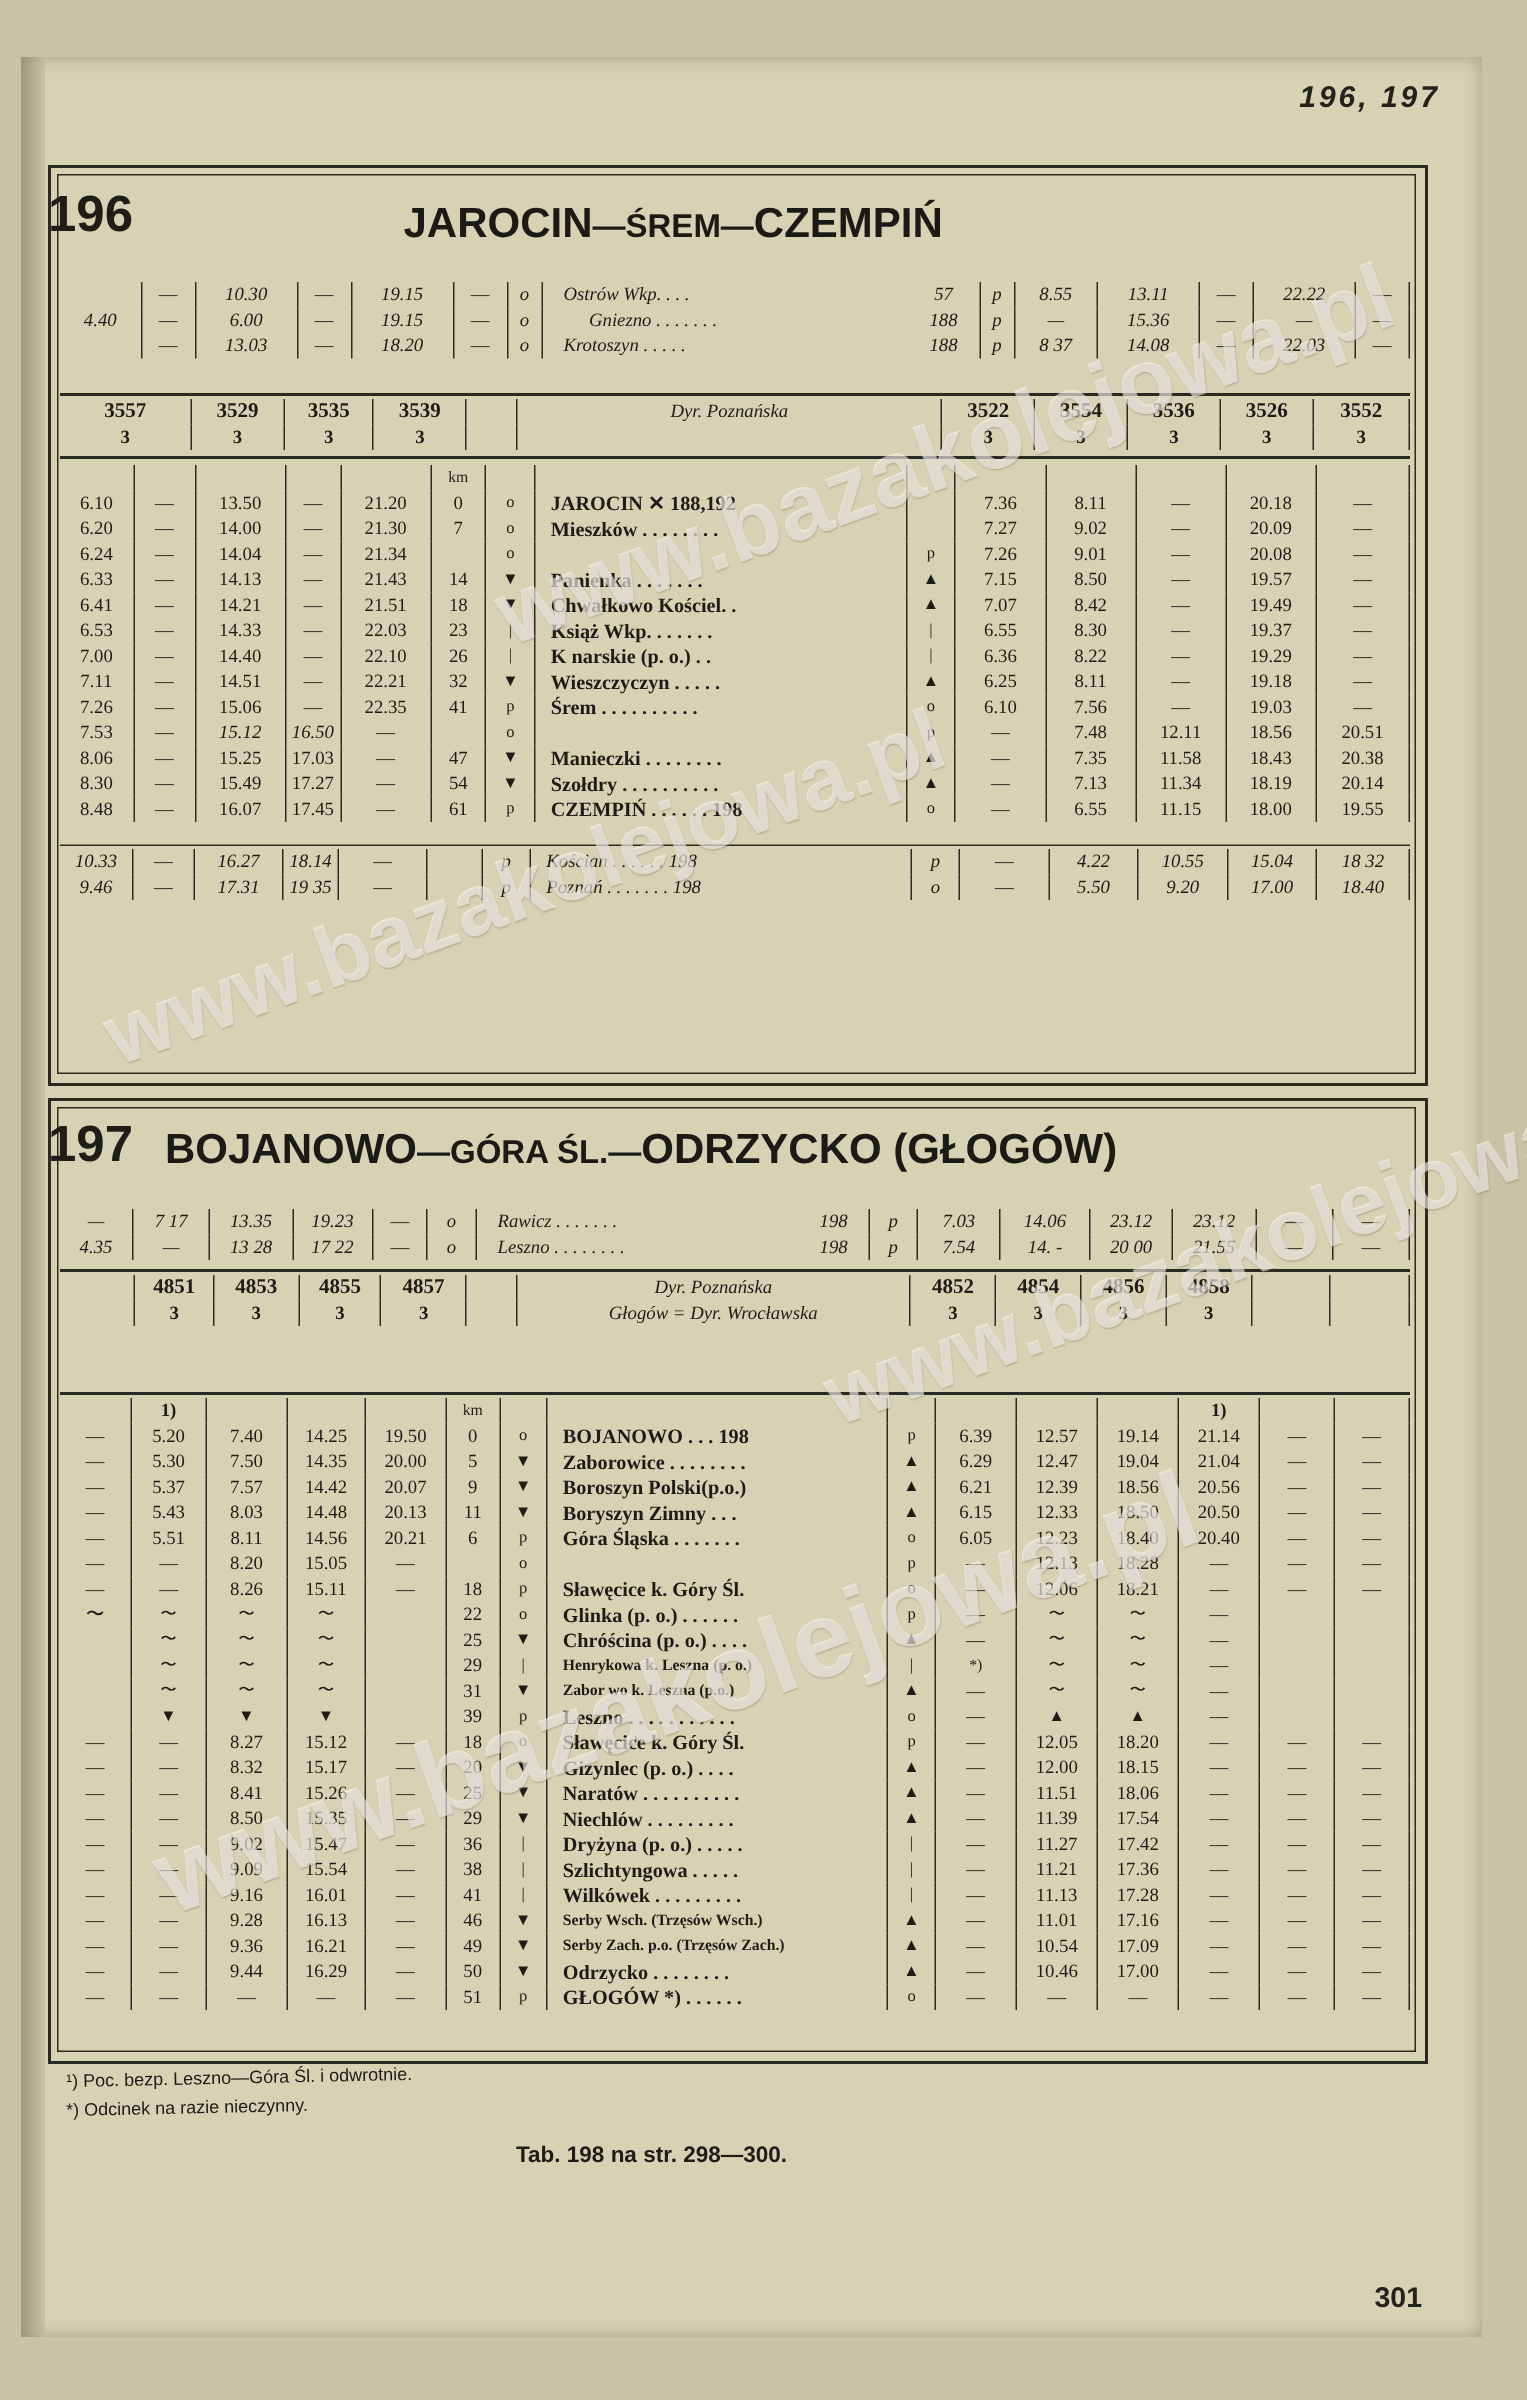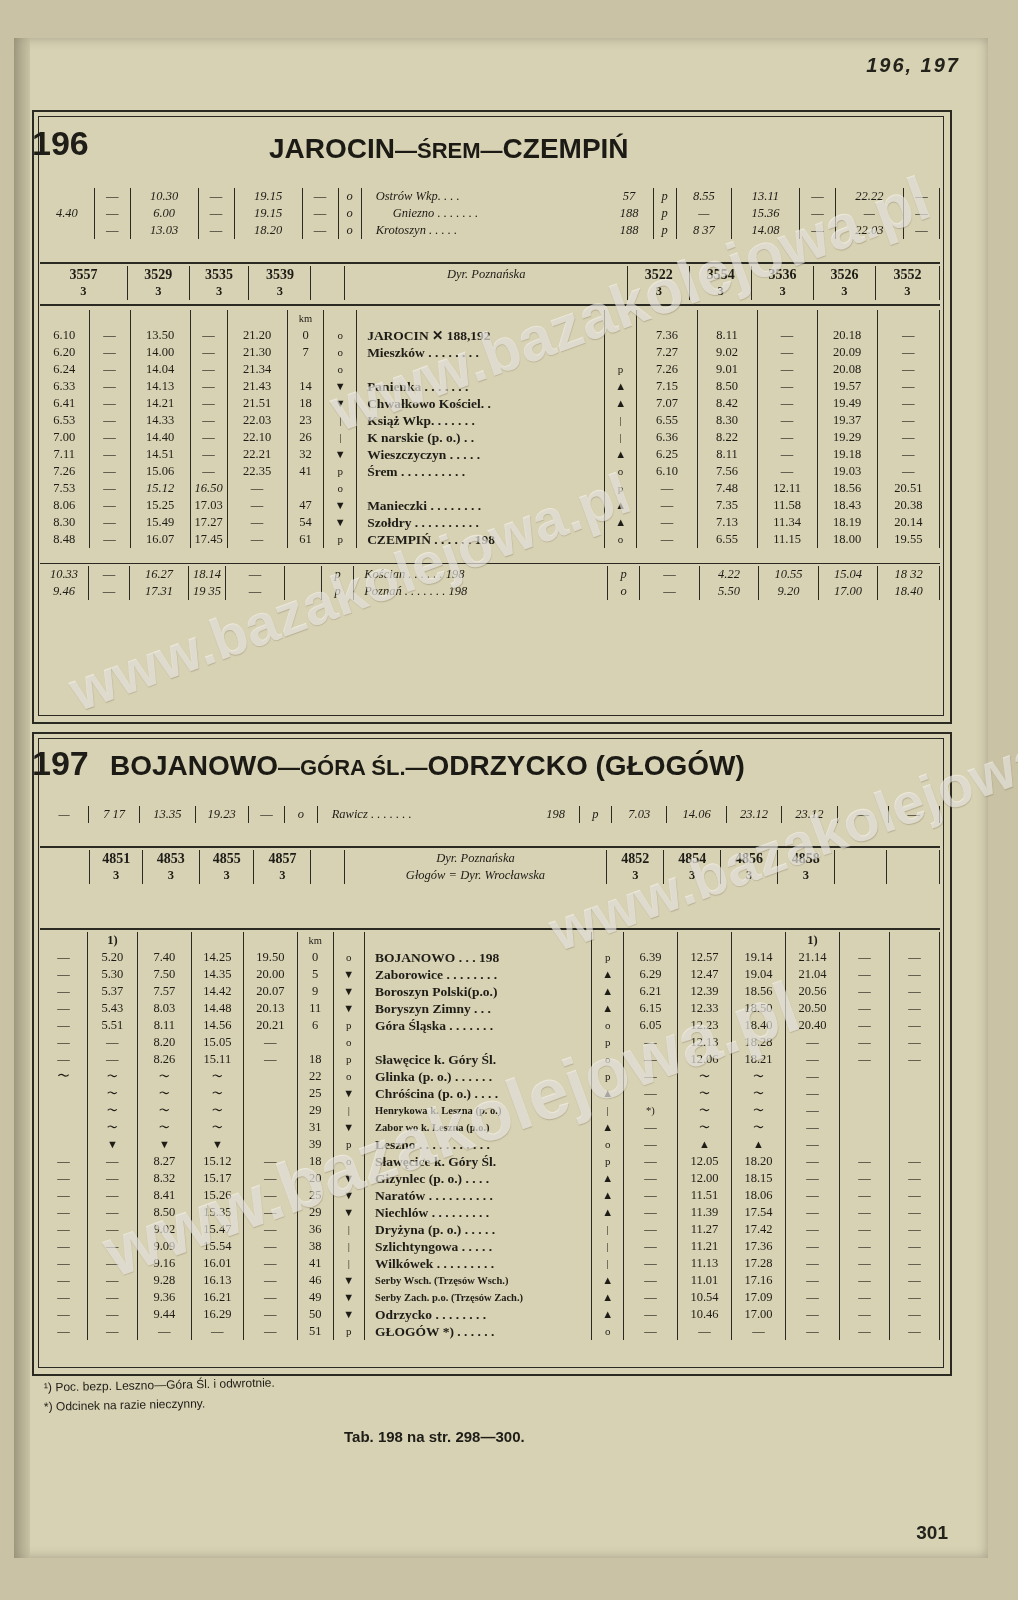--- a/index.html
+++ b/index.html
@@ -508,20 +508,37 @@
         <td class="l it vl" style="width:190px;padding-left:14px">Rawicz . . . . . . .</td>
         <td class="c it" style="width:40px">198</td>
         <td class="c it vl" style="width:26px">p</td>
         <td class="c it vl" style="width:48px">7.03</td>
         <td class="c it vl" style="width:52px">14.06</td>
         <td class="c it vl" style="width:48px">23.12</td>
         <td class="c it vl" style="width:48px">23.12</td>
         <td class="c vl" style="width:44px">—</td>
         <td class="c vl vr" style="width:44px">—</td>
       </tr>
+      <tr>
+        <td class="c it">4.35</td>
+        <td class="c it vl">—</td>
+        <td class="c it vl">13 28</td>
+        <td class="c it vl">17 22</td>
+        <td class="c vl">—</td>
+        <td class="c it vl">o</td>
+        <td class="l it vl" style="padding-left:14px">Leszno . . . . . . . .</td>
+        <td class="c it">198</td>
+        <td class="c it vl">p</td>
+        <td class="c it vl">7.54</td>
+        <td class="c it vl">14. -</td>
+        <td class="c it vl">20 00</td>
+        <td class="c it vl">21.55</td>
+        <td class="c vl">—</td>
+        <td class="c vl vr">—</td>
+      </tr>
     </tbody>
   </table>
 
   <div class="sect-line" style="left:26px;top:808px;width:900px;"></div>
 
   <table class="tbl" style="left:26px;top:812px;width:900px;">
     <tbody>
       <tr>
         <td style="width:42px"></td>
         <td class="c hdrnum vl" style="width:44px">4851</td>

